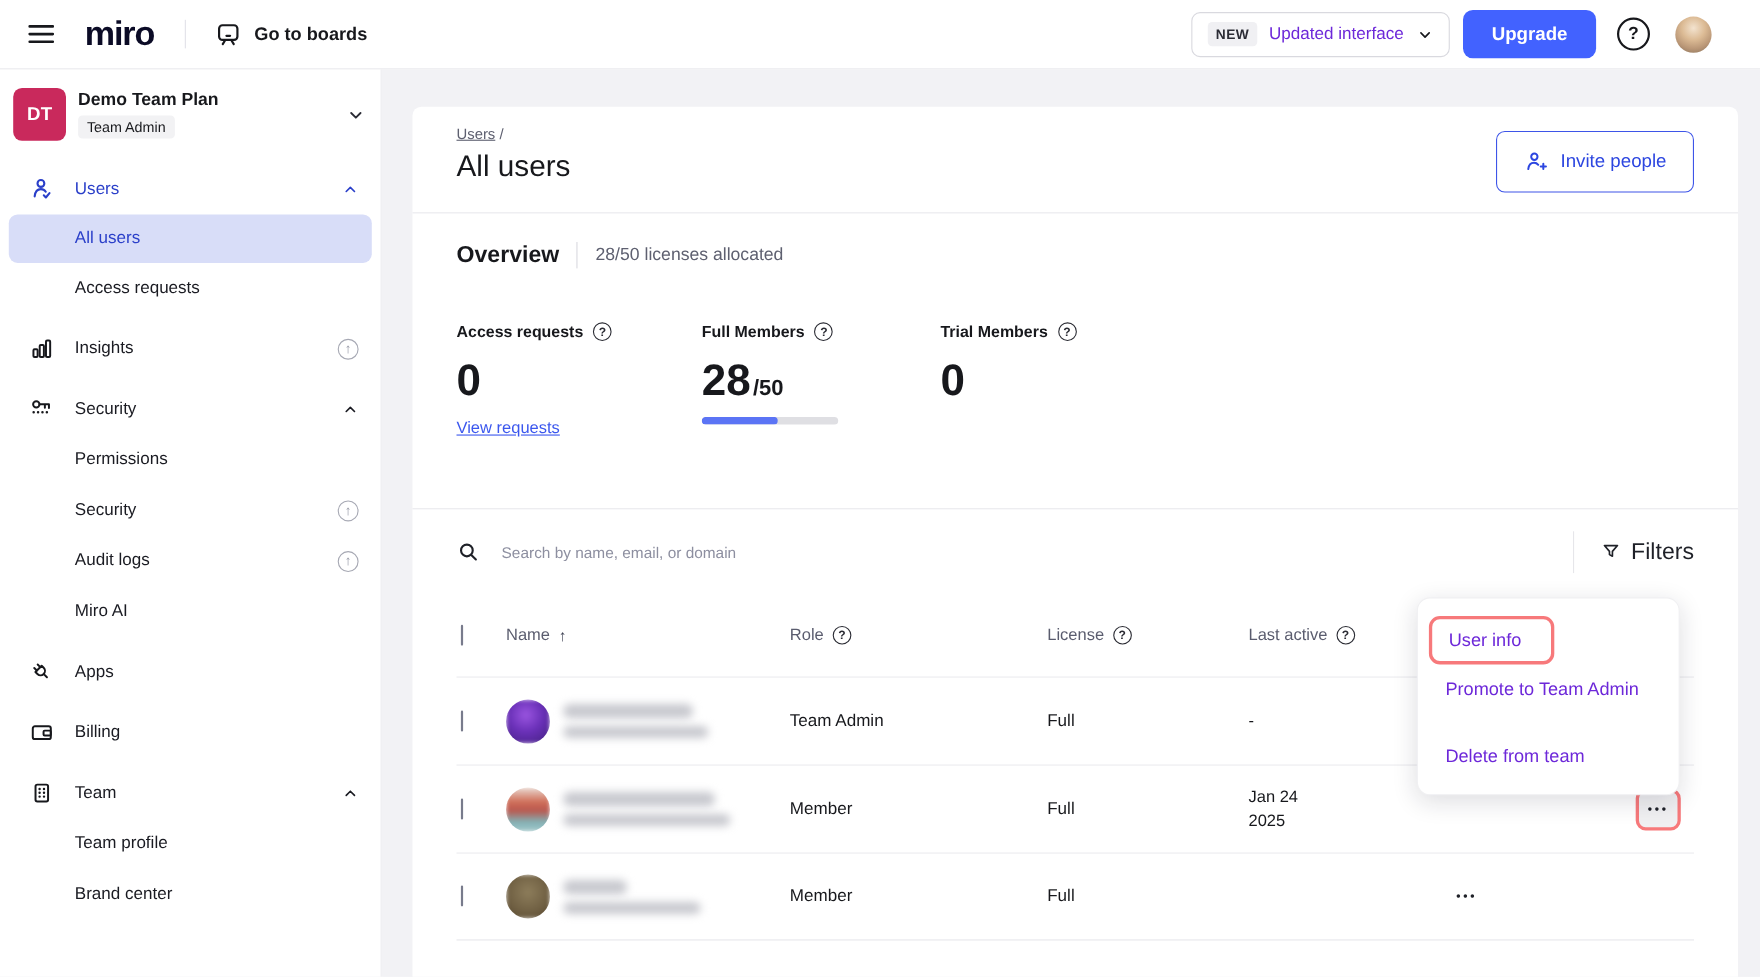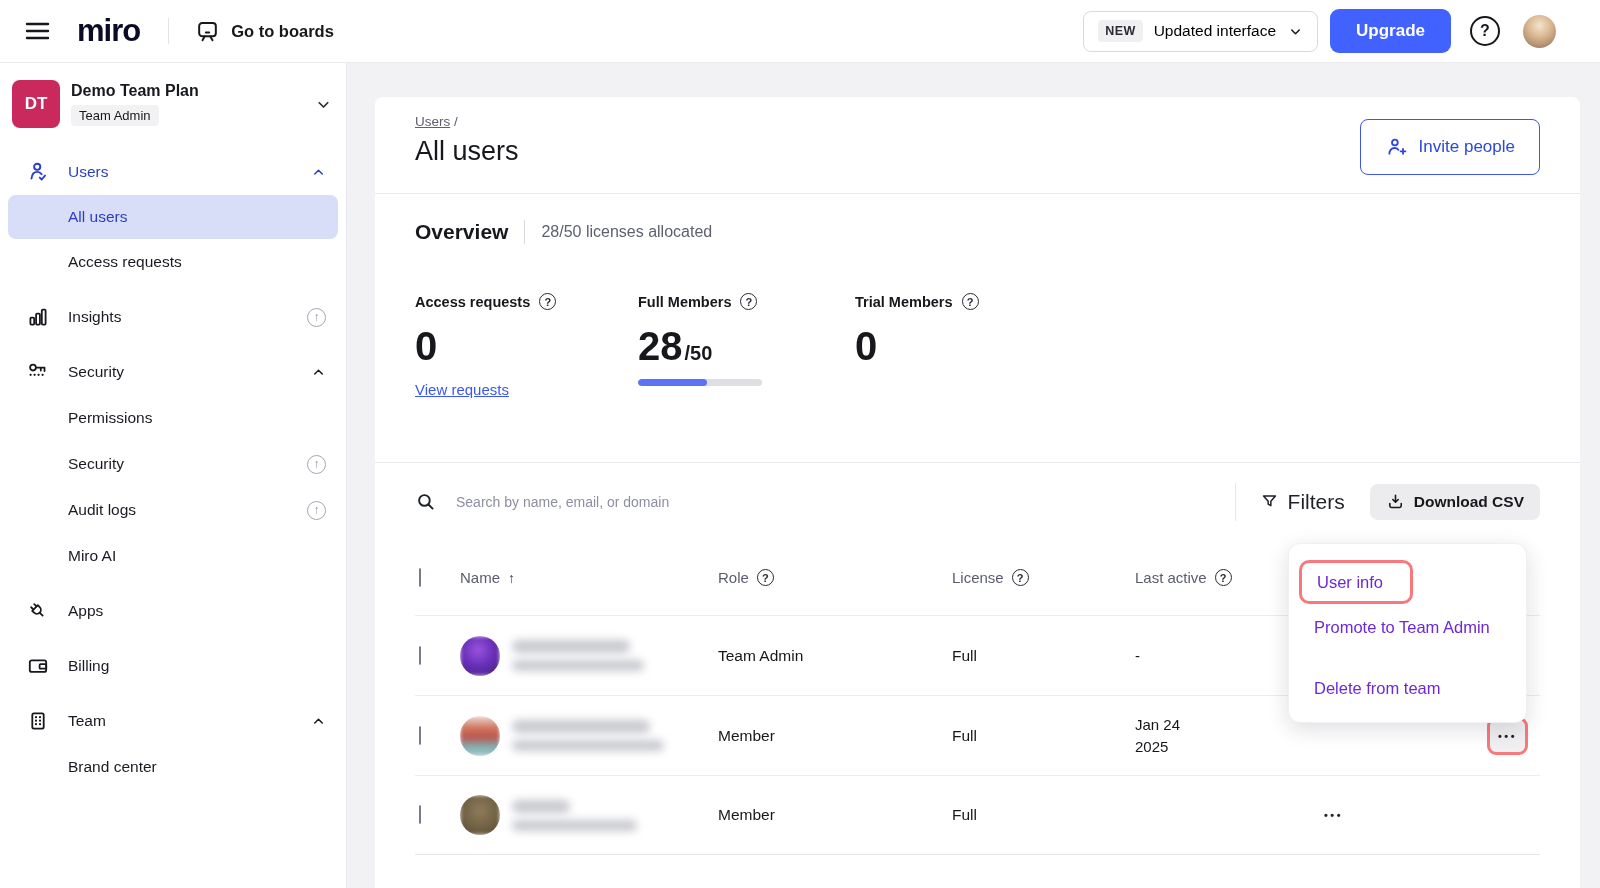--- a/index.html
+++ b/index.html
@@ -19,21 +19,21 @@
   .hamburger { margin-left:24px; cursor:pointer; color:#17181C; }
   .logo { margin-left:26px; font-size:31px; font-weight:700; letter-spacing:-1px; color:#0B0B26; }
   .tb-divider { width:1px; height:26px; background:#E2E2E8; margin-left:28px; }
   .go-boards { display:flex; align-items:center; gap:11px; margin-left:26px; font-size:16.5px; font-weight:700; color:#17181C; cursor:pointer; }
   .tb-right { margin-left:auto; display:flex; align-items:center; margin-right:44px; }
   .iface-pill {
     display:flex; align-items:center; height:41px; border:1px solid #D9D9DF; border-radius:8px;
     padding:0 14px; background:#fff; cursor:pointer;
   }
   .new-badge { background:#F0F0F3; color:#2B2C35; font-size:12.5px; font-weight:700; letter-spacing:.4px; border-radius:4px; padding:4px 7px; }
-  .iface-label { margin-left:11px; font-size:15.5px; color:#000000; }
+  .iface-label { margin-left:11px; font-size:15.5px; color:#6d28d9; }
   .iface-chev { margin-left:12px; color:#17181C; }
   .upgrade-btn {
     margin-left:12px; height:44px; padding:0 26px; background:#4262FF; color:#fff;
     font-size:17px; font-weight:600; border:none; border-radius:9px; cursor:pointer;
     display:flex; align-items:center;
   }
   .help-btn {
     margin-left:19px; width:30px; height:30px; border-radius:50%; border:2.4px solid #17181C;
     display:flex; align-items:center; justify-content:center; font-size:16px; font-weight:700; color:#17181C; cursor:pointer; background:#fff;
   }
@@ -320,20 +320,23 @@
         </svg>
       </span>
       <span>Team</span>
       <span class="nav-right">
         <svg width="15" height="15" viewBox="0 0 24 24" fill="none" stroke="currentColor" stroke-width="2.4" stroke-linecap="round" stroke-linejoin="round">
             <path d="M6 14.5l6-6 6 6"></path>
           </svg>
       </span>
     </div>
 
+    <div class="nav-item nav-sub">
+      <span>Team profile</span>
+    </div>
 
     <div class="nav-item nav-sub">
       <span>Brand center</span>
     </div>
   </div>
 </div>
 
 <div class="main">
   <div class="card">
 
@@ -407,29 +410,20 @@
       <input class="search-input" placeholder="Search by name, email, or domain" style="">
       <span class="tb-vsep"></span>
       <span class="filters">
         <span>
           <svg width="19" height="19" viewBox="0 0 24 24" fill="none" stroke="#1F2128" stroke-width="1.9" stroke-linejoin="round">
             <path d="M4.5 5h15l-5.8 6.7v5.6l-3.4-1.9v-3.7z"></path>
           </svg>
         </span>
         <span>Filters</span>
       </span>
-      <button class="dl-btn">
-        <span>
-          <svg width="19" height="19" viewBox="0 0 24 24" fill="none" stroke="#17181C" stroke-width="2" stroke-linecap="round" stroke-linejoin="round">
-            <path d="M12 4v8.6M8.6 9.5l3.4 3.4 3.4-3.4"></path>
-            <path d="M4.8 14.5v3a2 2 0 0 0 2 2h10.4a2 2 0 0 0 2-2v-3"></path>
-          </svg>
-        </span>
-        <span>Download CSV</span>
-      </button>
     </div>
 
     <div class="tgrid thead">
       <div><span class="checkbox"></span></div>
       <div class="th">
         <span>Name</span>
         <span class="sort-arrow">↑</span>
       </div>
       <div class="th">
         <span>Role</span>

